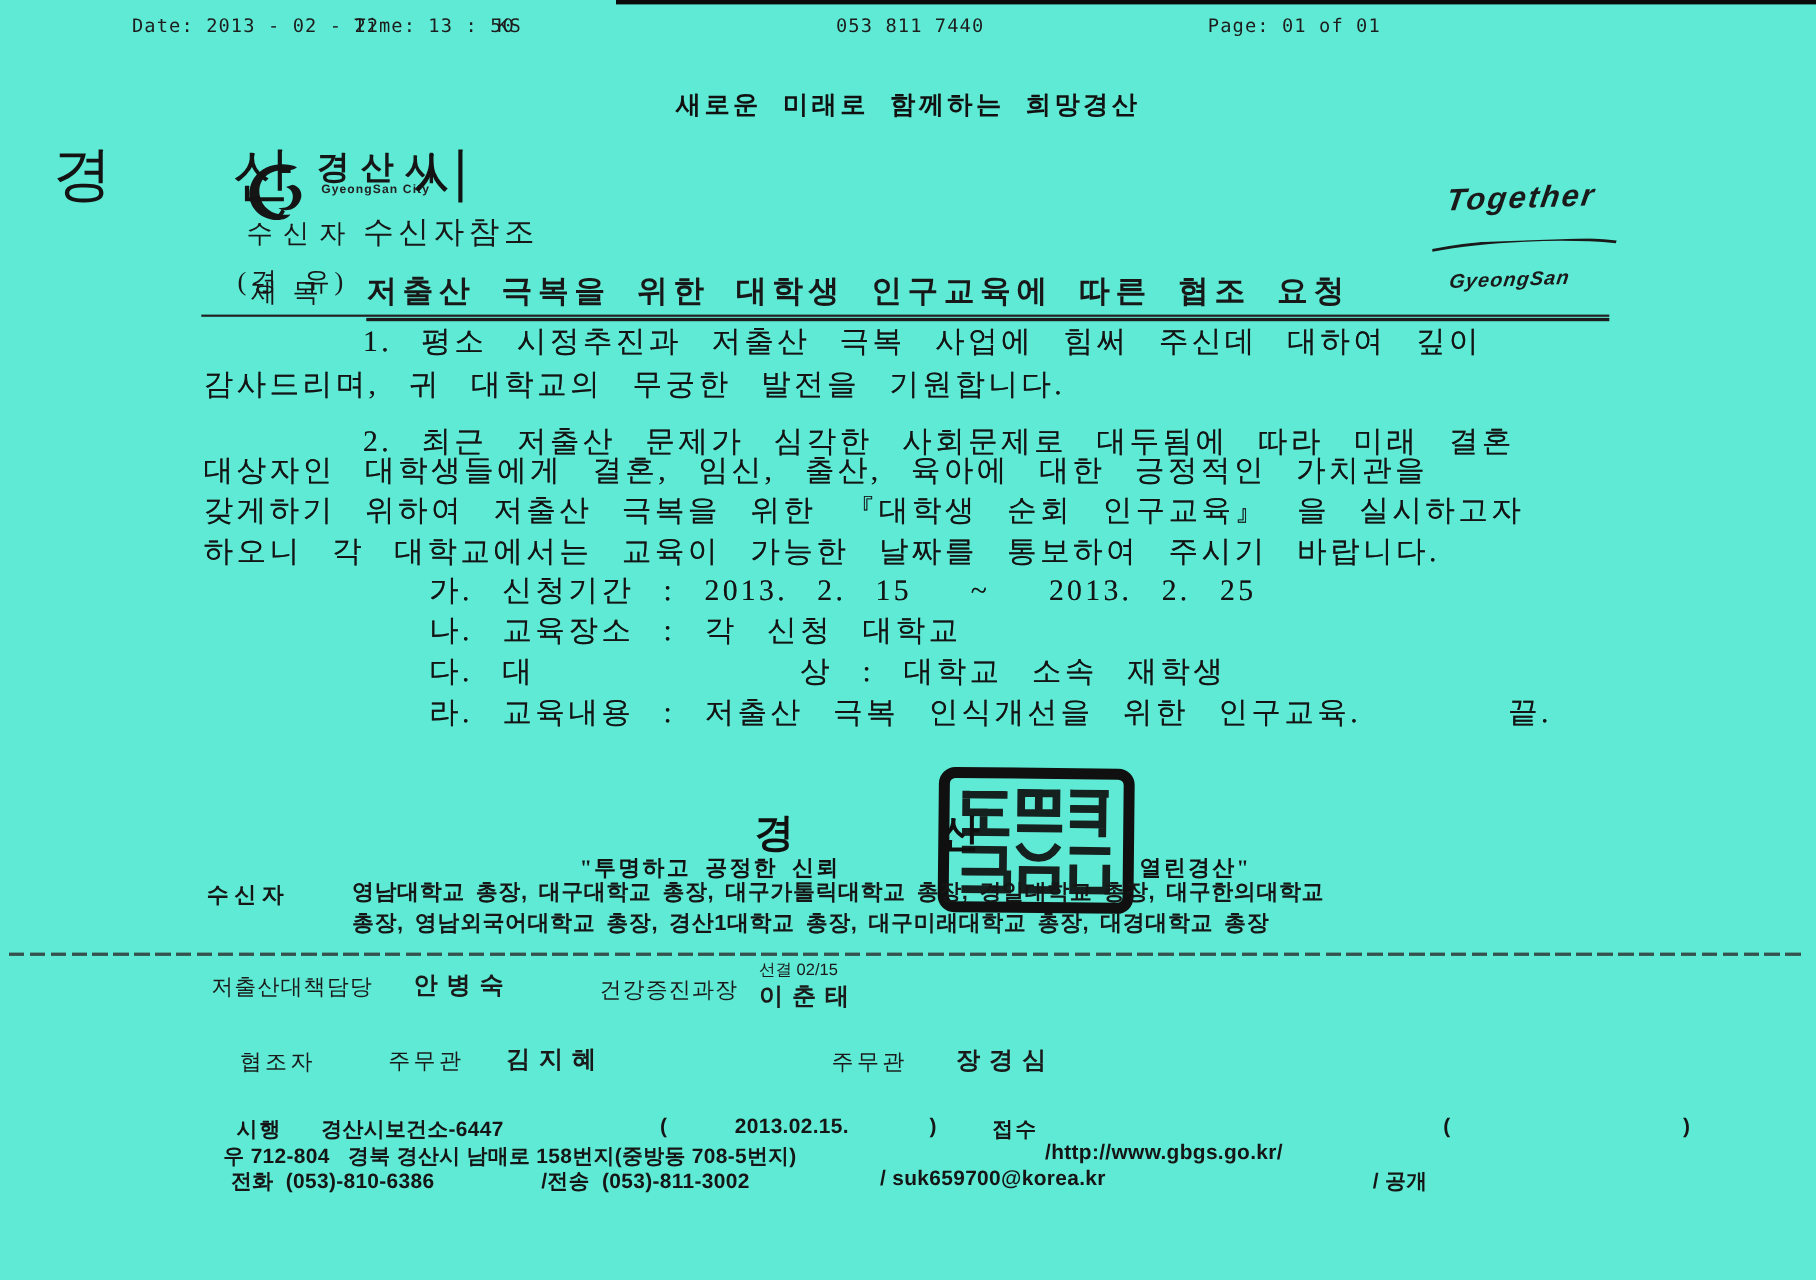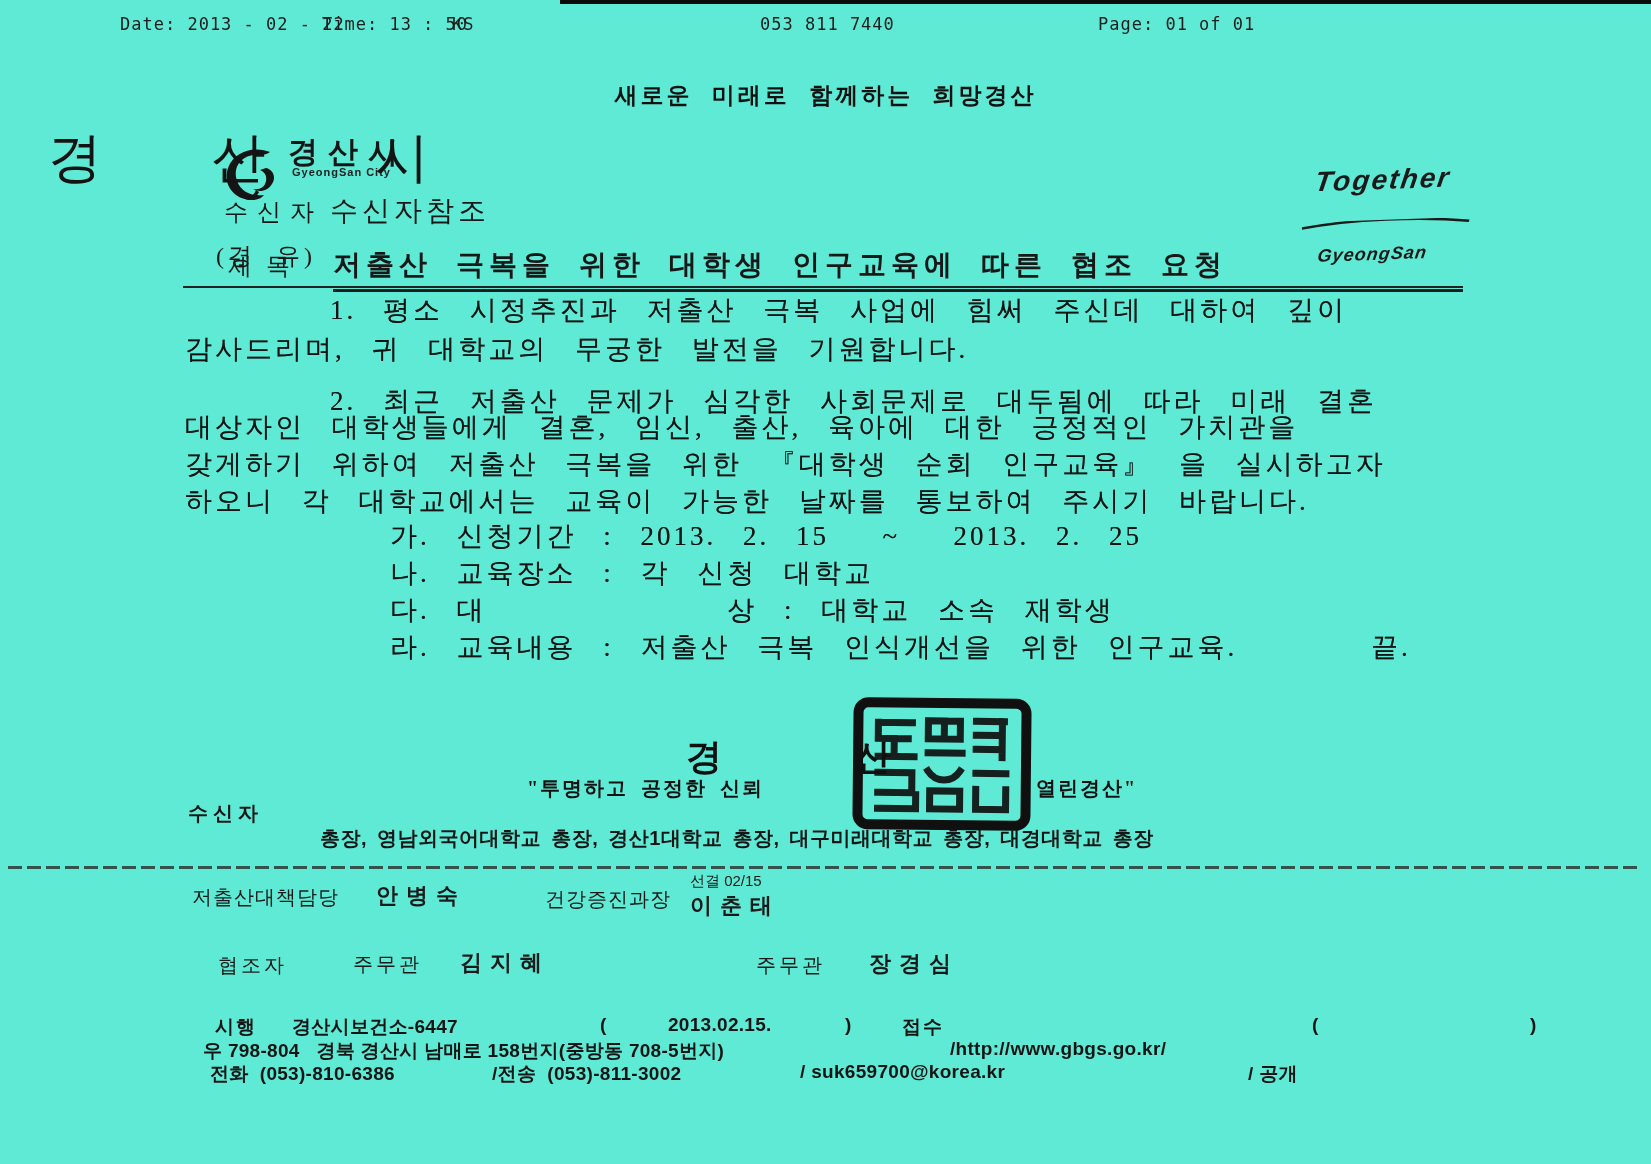--- a/index.html
+++ b/index.html
@@ -134,20 +134,21 @@
         <path d="M78 94 h30 v18 h-30 z"></path>
         <path d="M124 76 h30 M124 92 v20 h30 v-20"></path>
       </g>
     </svg>
   </span>
 
   <div class="abs serif quote" style="top:775px; left:527px;">"투명하고 공정한 신뢰</div>
   <div class="abs serif quote" style="top:775px; left:1036px;">열린경산"</div>
 
   <div class="abs rcpt" style="top:800px; left:188px; letter-spacing:5px;">수신자</div>
+  <div class="abs rcpt" style="top:797px; left:320px;">영남대학교 총장, 대구대학교 총장, 대구가톨릭대학교 총장, 경일대학교 총장, 대구한의대학교</div>
   <div class="abs rcpt" style="top:825px; left:320px;">총장, 영남외국어대학교 총장, 경산1대학교 총장, 대구미래대학교 총장, 대경대학교 총장</div>
 
   <div class="sep"></div>
 
   <div class="abs sig sig-title" style="top:884px; left:192px;">저출산대책담당</div>
   <div class="abs sig sig-name" style="top:881px; left:376px;">안병숙</div>
   <div class="abs sig sig-title" style="top:886px; left:545px;">건강증진과장</div>
   <div class="abs sig sig-note" style="top:872px; left:690px;">선결 02/15</div>
   <div class="abs sig sig-name" style="top:891px; left:690px;">이춘태</div>
 
@@ -159,21 +160,21 @@
 
   <div class="abs foot" style="top:1014px; left:215px; letter-spacing:2px;">시행</div>
   <div class="abs foot" style="top:1014px; left:292px;">경산시보건소-6447</div>
   <div class="abs foot" style="top:1014px; left:600px;">(</div>
   <div class="abs foot" style="top:1014px; left:668px;">2013.02.15.</div>
   <div class="abs foot" style="top:1014px; left:845px;">)</div>
   <div class="abs foot" style="top:1014px; left:902px; letter-spacing:2px;">접수</div>
   <div class="abs foot" style="top:1014px; left:1312px;">(</div>
   <div class="abs foot" style="top:1014px; left:1530px;">)</div>
 
-  <div class="abs foot" style="top:1038px; left:203px;">우 798-804   경북 경산시 남매로 158번지(중방동 708-5번지)</div>
+  <div class="abs foot" style="top:1038px; left:203px;">우 712-804   경북 경산시 남매로 158번지(중방동 708-5번지)</div>
   <div class="abs foot" style="top:1038px; left:950px;">/http://www.gbgs.go.kr/</div>
 
   <div class="abs foot" style="top:1061px; left:195px;margin-left:15px;">전화  (053)-810-6386</div>
   <div class="abs foot" style="top:1061px; left:492px;">/전송  (053)-811-3002</div>
   <div class="abs foot" style="top:1061px; left:800px;">/ suk659700@korea.kr</div>
   <div class="abs foot" style="top:1061px; left:1248px;">/ 공개</div>
 
 </div>
 
 </body></html>

